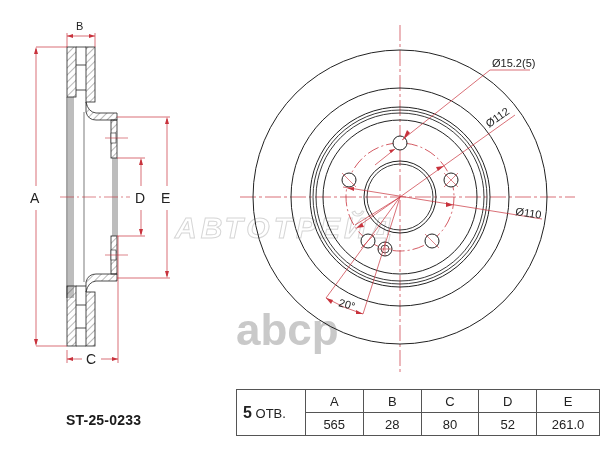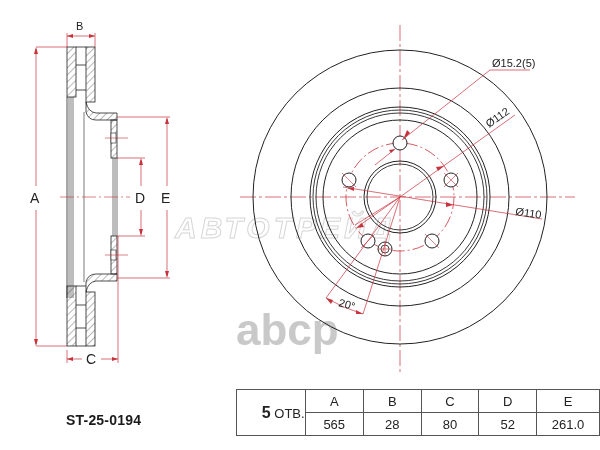--- a/index.html
+++ b/index.html
@@ -1,21 +1,21 @@
 <!DOCTYPE html>
 <html><head>
 <meta charset="utf-8">
 <style>
   html, body { margin: 0; padding: 0; background: #ffffff; }
   body { width: 600px; height: 450px; position: relative; overflow: hidden; font-family: "Liberation Sans", sans-serif; }
   #drawing { position: absolute; left: 0; top: 0; width: 600px; height: 450px; }
   .part-no { position: absolute; left: 66px; top: 412px; font-size: 14px; font-weight: bold; color: #1a1a1a; letter-spacing: 0.2px; }
   table.spec { position: absolute; left: 236px; top: 389px; border-collapse: collapse; font-family: "Liberation Sans", sans-serif; color: #222; }
   table.spec td { border: 1px solid #555; text-align: center; font-size: 13px; height: 22px; padding: 0; }
-  table.spec td.holes { width: 64px; font-size: 13px; text-align: right; padding-left: 6px; }
+  table.spec td.holes { width: 64px; font-size: 13px; text-align: left; padding-left: 6px; }
   table.spec td.holes b { font-size: 16px; }
   table.spec td.col { width: 60px; }
   table.spec td.colE { width: 64px; }
   .lbl { font-family: "Liberation Sans", sans-serif; fill: #222; }
   .dimtxt { font-family: "Liberation Sans", sans-serif; fill: #222; font-size: 11px; }
   .wm { font-family: "Liberation Sans", sans-serif; }
 </style>
 </head>
 <body>
 
@@ -173,21 +173,21 @@
     <line x1="400" y1="197" x2="326" y2="298" stroke="#c8323c" stroke-width="0.7"></line>
     <line x1="400" y1="197" x2="363" y2="314" stroke="#c8323c" stroke-width="0.7"></line>
     <line x1="400" y1="197" x2="355" y2="225" stroke="#c8323c" stroke-width="0.7"></line>
     <path d="M326,298 Q343,308 363,314" fill="none" stroke="#c8323c" stroke-width="0.7"></path>
     <polygon points="326,298 333,300 331,304" fill="#c8323c"></polygon>
     <polygon points="363,314 356,310 356,314" fill="#c8323c"></polygon>
     <text class="dimtxt" x="338" y="306" font-size="10" transform="rotate(15 338 306)">20°</text>
   </g>
 </svg>
 
-<div class="part-no">ST-25-0194</div>
+<div class="part-no">ST-25-0233</div>
 
 <table class="spec">
   <tbody>
       <tr>
     <td class="holes" rowspan="2"><b>5</b> <span>ОТВ.</span></td>
     <td class="col">A</td>
     <td class="col">B</td>
     <td class="col">C</td>
     <td class="col">D</td>
     <td class="colE">E</td>

